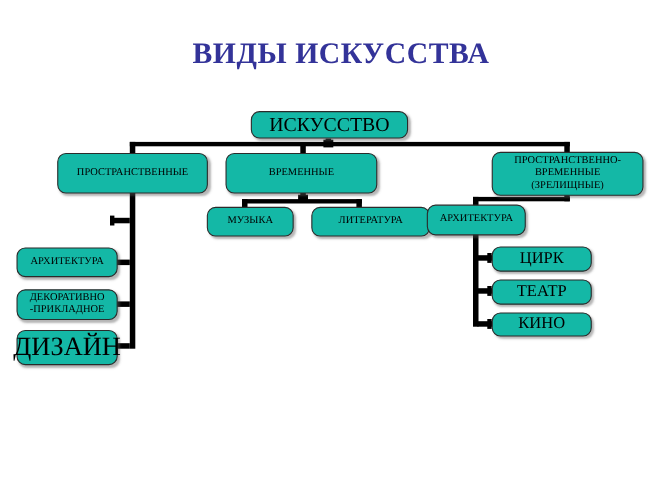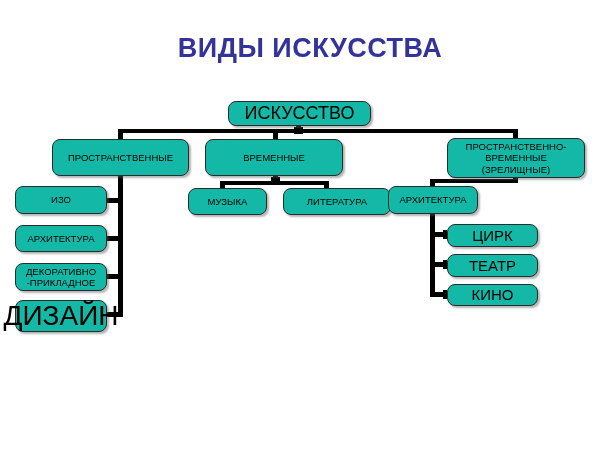--- a/index.html
+++ b/index.html
@@ -2,21 +2,21 @@
 <html><head>
 <meta charset="utf-8">
 <style>
   html, body { margin: 0; padding: 0; background: #ffffff; }
   .slide {
     position: relative;
     width: 600px;
     height: 450px;
     background: #ffffff;
     overflow: hidden;
-    font-family: Liberation Sans, sans-serif;
+    font-family: Liberation Serif, serif;
   }
   .title {
     position: absolute;
     left: 10px;
     top: 33px;
     width: 600px;
     text-align: center;
     font-size: 27px;
     font-weight: bold;
     letter-spacing: 0.5px;
@@ -32,21 +32,21 @@
     display: flex;
     flex-direction: column;
     align-items: center;
     justify-content: center;
     text-align: center;
     color: #000000;
     font-size: 9.5px;
     line-height: 1.18;
   }
   .node.lg { font-size: 18px; }
-  .node.xl { font-size: 28px; }
+  .node.xl { font-size: 24px; }
   .node.md { font-size: 15px; }
   .line, .nub {
     position: absolute;
     background: #000000;
   }
 </style>
 </head>
 <body>
 
 <div class="slide">
@@ -93,21 +93,20 @@
   <div class="node" style="left:52px;top:139px;width:137px;height:37px">ПРОСТРАНСТВЕННЫЕ</div>
 
   <div class="node" style="left:205px;top:139px;width:138px;height:37px">ВРЕМЕННЫЕ</div>
 
   <div class="node" style="left:447px;top:138px;width:138px;height:40px">
     <span>ПРОСТРАНСТВЕННО-</span>
     <span>ВРЕМЕННЫЕ</span>
     <span>(ЗРЕЛИЩНЫЕ)</span>
   </div>
 
-  <div class="node" style="left:15px;top:186px;width:92px;height:28px">ИЗО</div>
 
   <div class="node" style="left:15px;top:225px;width:92px;height:27px">АРХИТЕКТУРА</div>
 
   <div class="node" style="left:15px;top:263px;width:92px;height:28px">
     <span>ДЕКОРАТИВНО</span>
     <span>-ПРИКЛАДНОЕ</span>
   </div>
 
   <div class="node xl" style="left:15px;top:300px;width:92px;height:32px">ДИЗАЙН</div>
 

